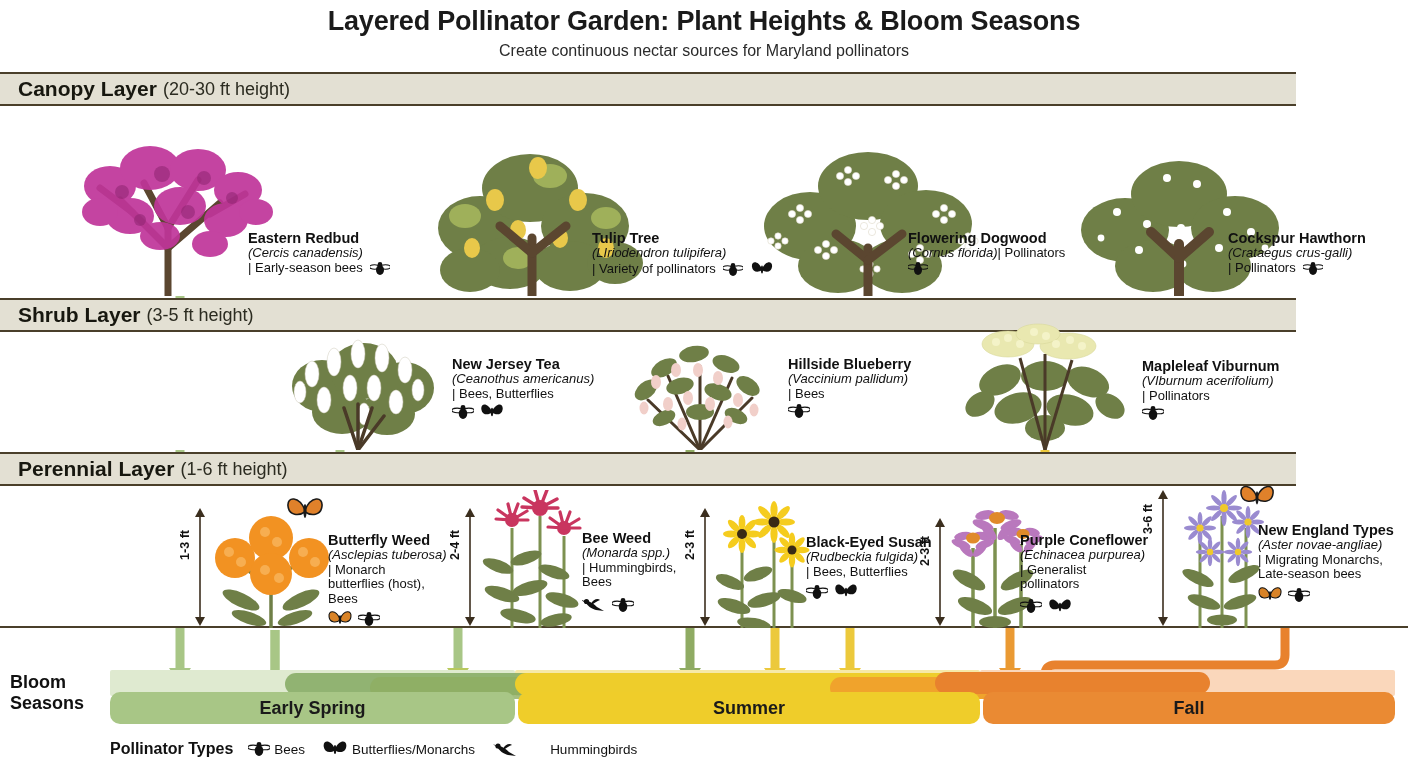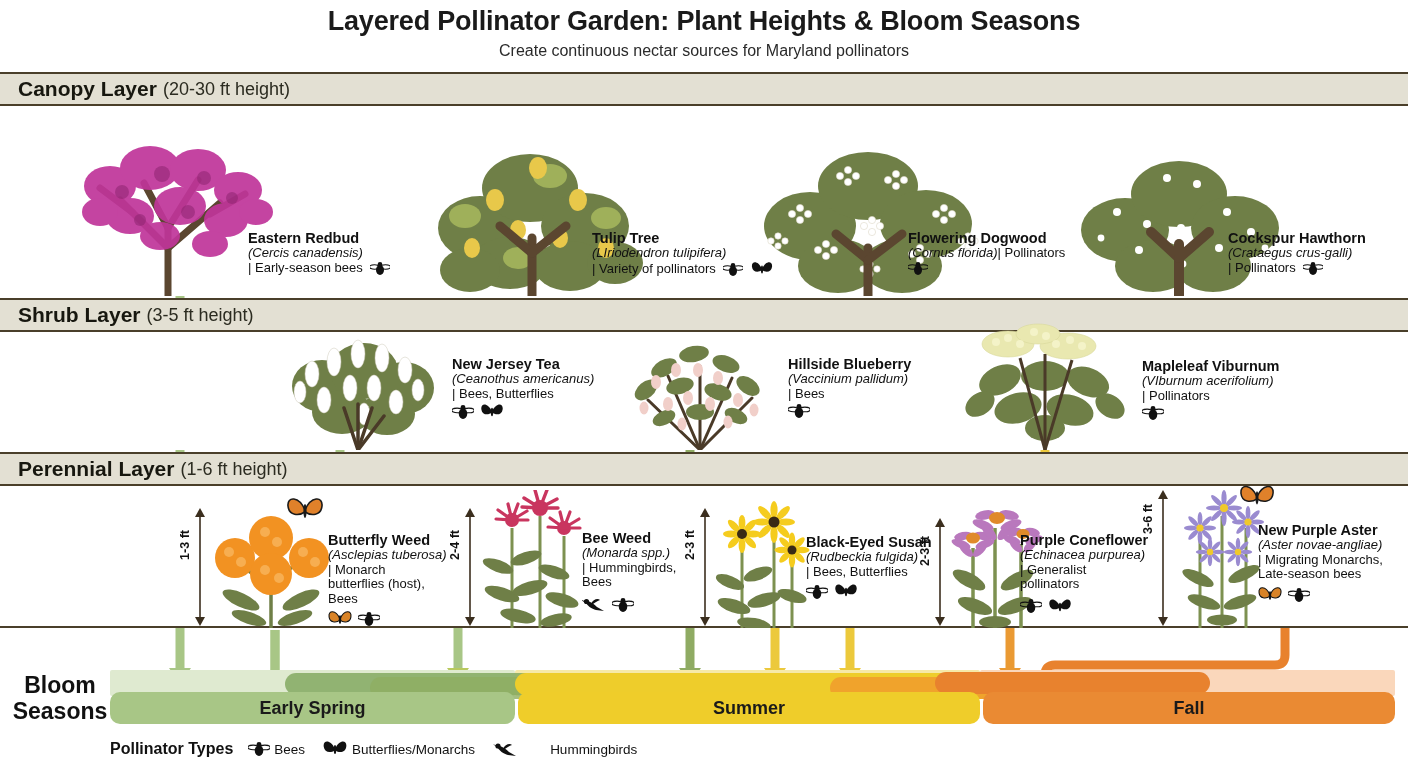--- a/index.html
+++ b/index.html
@@ -16,21 +16,21 @@
     position:absolute; left:0; top:6px; width:1408px; text-align:center;
     font-size:27px; font-weight:bold; color:#1a1a1a; letter-spacing:-0.2px;
   }
   .subtitle {
     position:absolute; left:0; top:42px; width:1408px; text-align:center;
     font-size:16px; color:#2a2a2a;
   }
 
   
   .band-header {
-    position:absolute; left:0; width:1408px; height:34px;
+    position:absolute; left:0; width:1296px; height:34px;
     background:#e3e0d3;
     border-top:2px solid #4a3f2a; border-bottom:2px solid #4a3f2a;
     display:flex; align-items:center; padding-left:18px;
   }
   .band-header .bh-name { font-size:21px; font-weight:bold; color:#17170f; }
   .band-header .bh-sub  { font-size:18px; color:#2b2b20; margin-left:6px; }
 
   .layer-body { position:absolute; left:0; width:1408px; background:#ffffff; }
 
   
@@ -50,22 +50,22 @@
 
   
   .hmark { position:absolute; }
   .hmark .ht-text {
     position:absolute; font-size:12.5px; font-weight:bold; color:#111;
     writing-mode:vertical-rl; transform:rotate(180deg); white-space:nowrap;
   }
 
   
   .bloom-label {
-    position:absolute; left:10px; width:100px; text-align:center;
-    font-size:23px; font-weight:bold; color:#111; line-height:1.15;
+    position:absolute; left:10px; width:100px; text-align:left;
+    font-size:18px; font-weight:bold; color:#111; line-height:1.15;
   }
   .season-seg {
     position:absolute; height:32px; display:flex; align-items:center; justify-content:center;
     font-size:18px; font-weight:bold; color:#1a1a1a; border-radius:10px;
   }
   .bloom-track { position:absolute; height:26px; border-radius:2px; }
   .bloom-bar   { position:absolute; height:22px; border-radius:11px; }
 
   
   .legend { position:absolute; display:flex; align-items:center; gap:7px; }
@@ -869,21 +869,21 @@
           <circle r="3.2" fill="#f0c92b"></circle>
         </g>
     </g>
   </svg>
   <svg class="plant" style="left:1238px;top:480px;" width="38" height="34" viewBox="0 0 40 36">
     <path d="M20 18 C14 4 2 4 3 14 C4 24 14 24 20 20 Z" fill="#e0812a" stroke="#1a1a1a" stroke-width="1.6"></path>
     <path d="M20 18 C26 4 38 4 37 14 C36 24 26 24 20 20 Z" fill="#e0812a" stroke="#1a1a1a" stroke-width="1.6"></path>
     <ellipse cx="20" cy="19" rx="1.6" ry="7" fill="#1a1a1a"></ellipse>
   </svg>
   <div class="label wrap" style="left:1258px;top:522px;width:140px;">
-    <div class="cname">New Purple Aster</div>
+    <div class="cname">New England Types</div>
     <div class="sci">(Aster novae-angliae)</div>
     <div class="poll">| Migrating Monarchs, Late-season bees</div>
     <div class="icons" style="margin-top:4px;">
       <svg class="icon" width="24" height="18" viewBox="0 0 22 16">
           <path d="M11 8 C7 -1 0 0 1 6 C1.6 11 7 12 11 9 Z" fill="#d98327" stroke="#111" stroke-width="1"></path>
           <path d="M11 8 C15 -1 22 0 21 6 C20.4 11 15 12 11 9 Z" fill="#d98327" stroke="#111" stroke-width="1"></path>
           <ellipse cx="11" cy="8.5" rx="1.1" ry="4" fill="#111"></ellipse>
         </svg>
       <svg class="icon" width="22" height="16" viewBox="0 0 20 15">
           <ellipse cx="10" cy="9" rx="4" ry="5" fill="#111"></ellipse>

